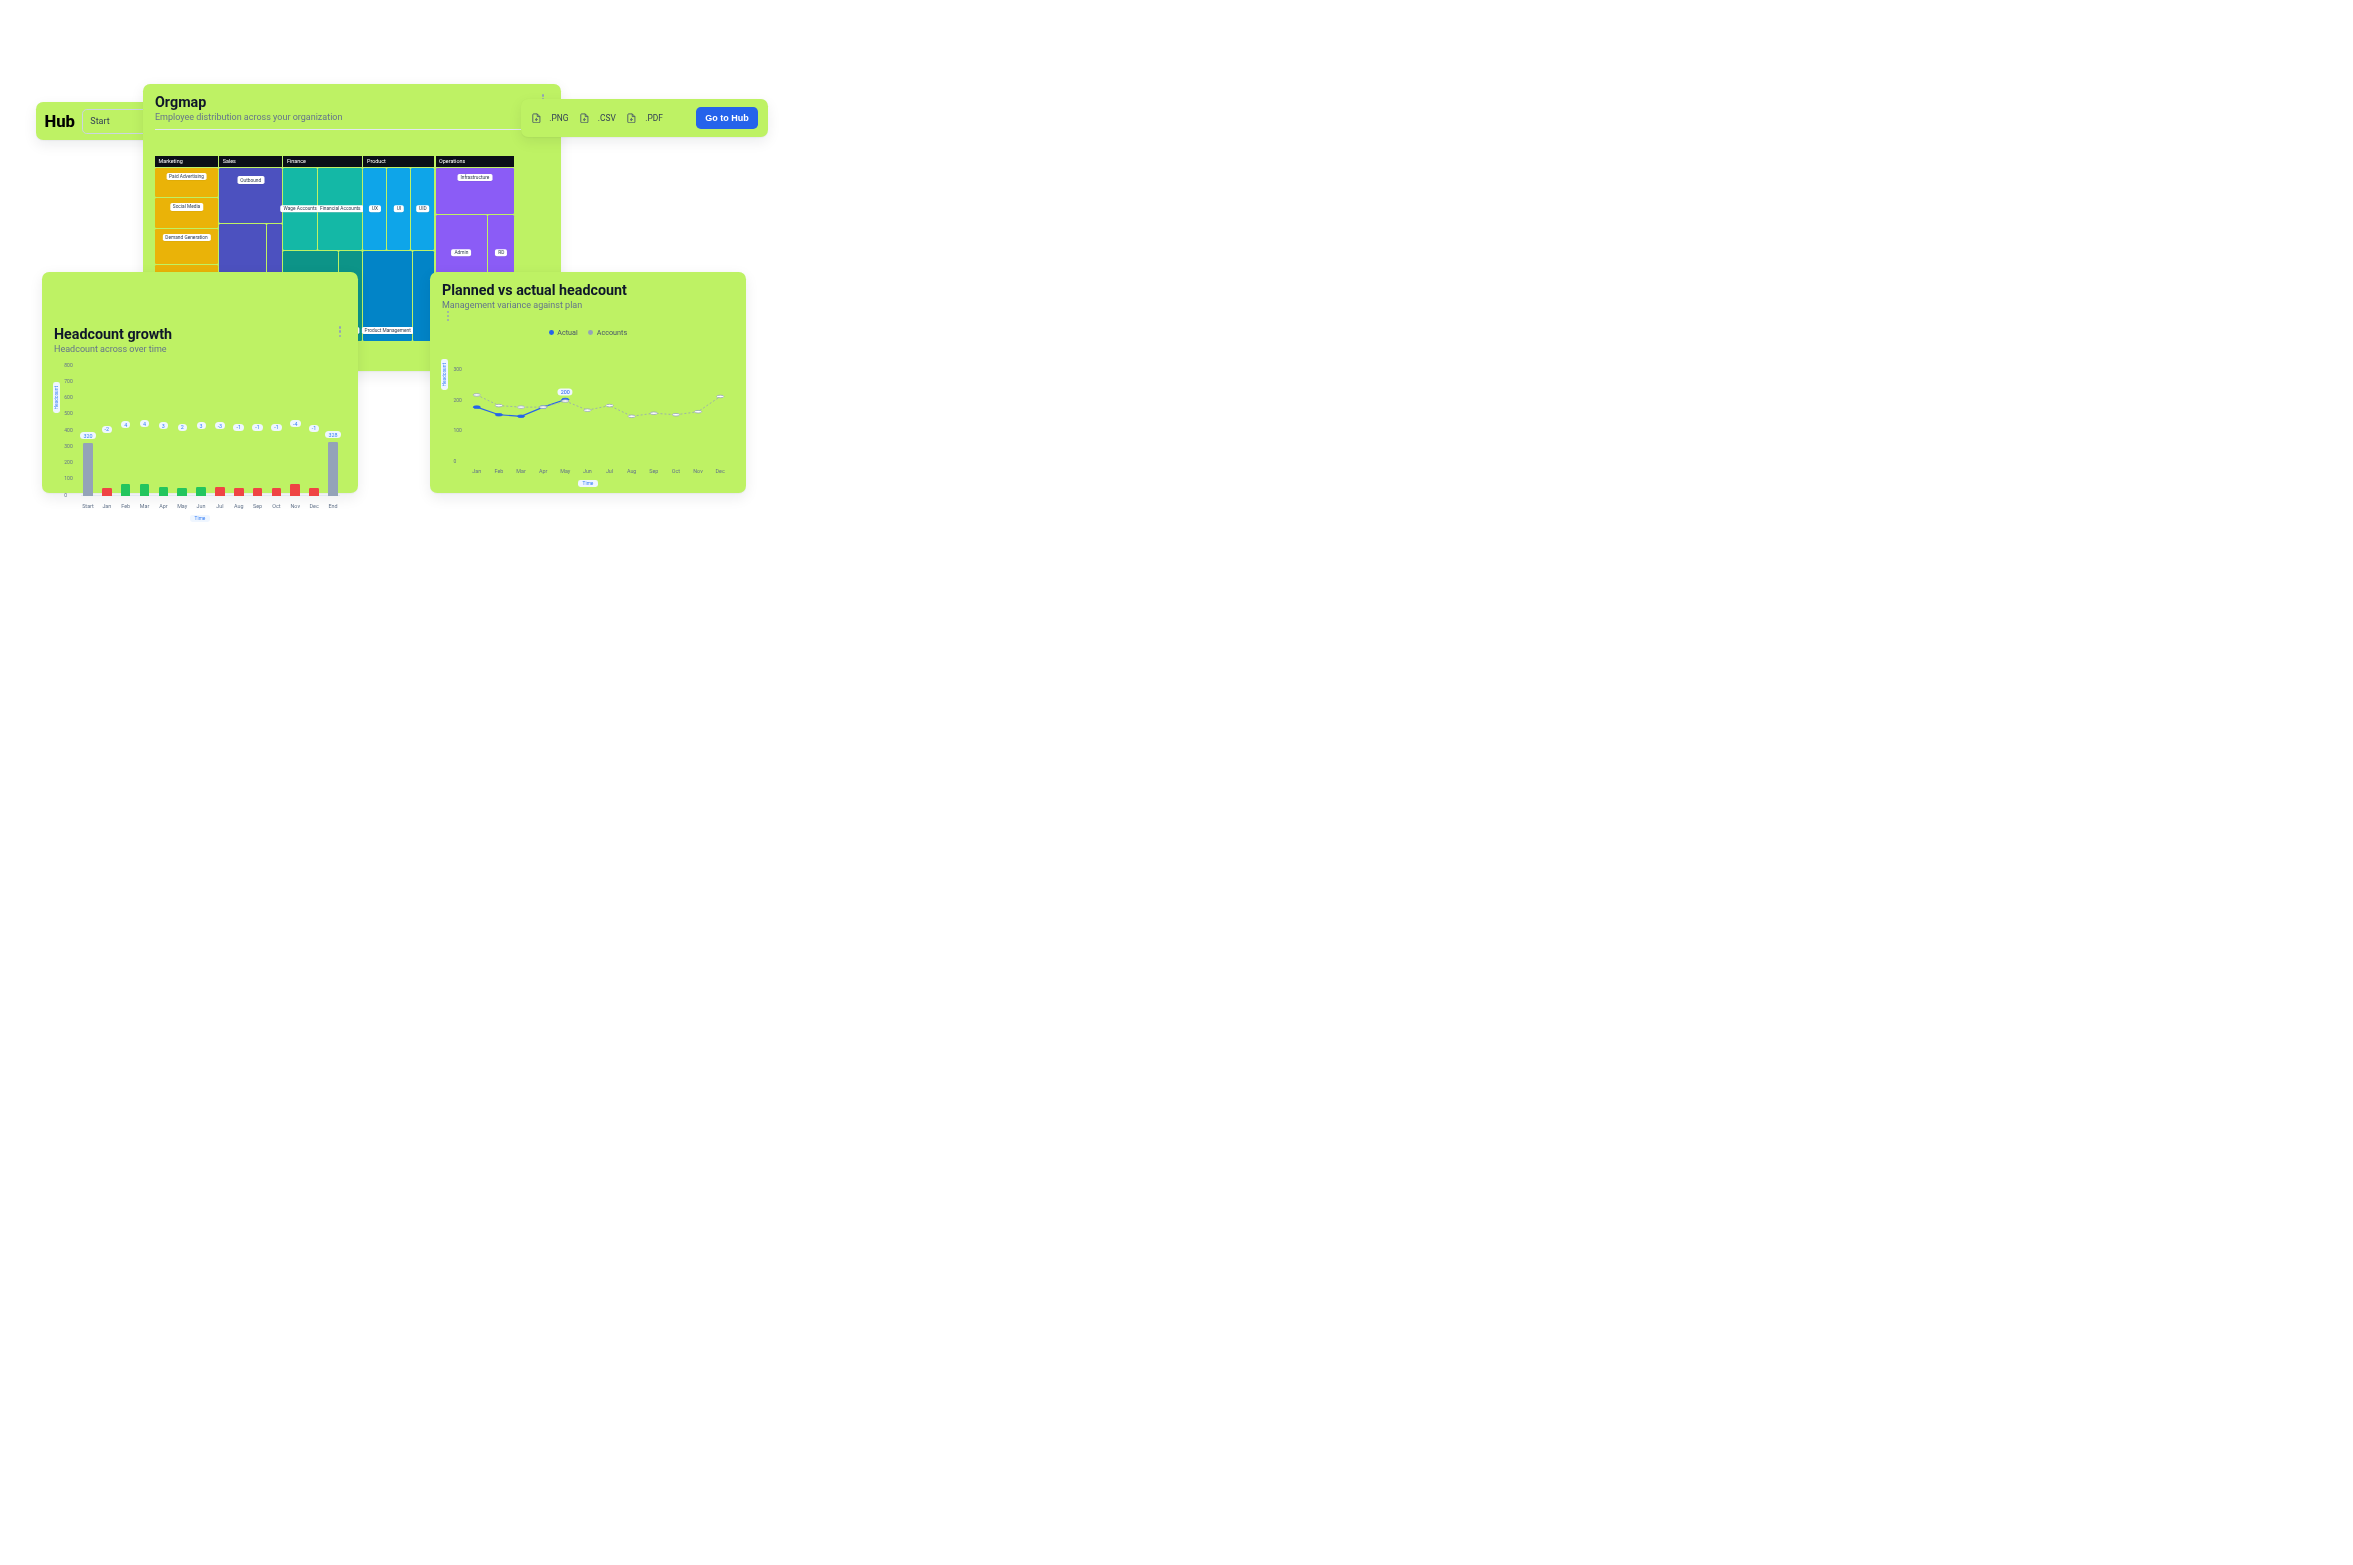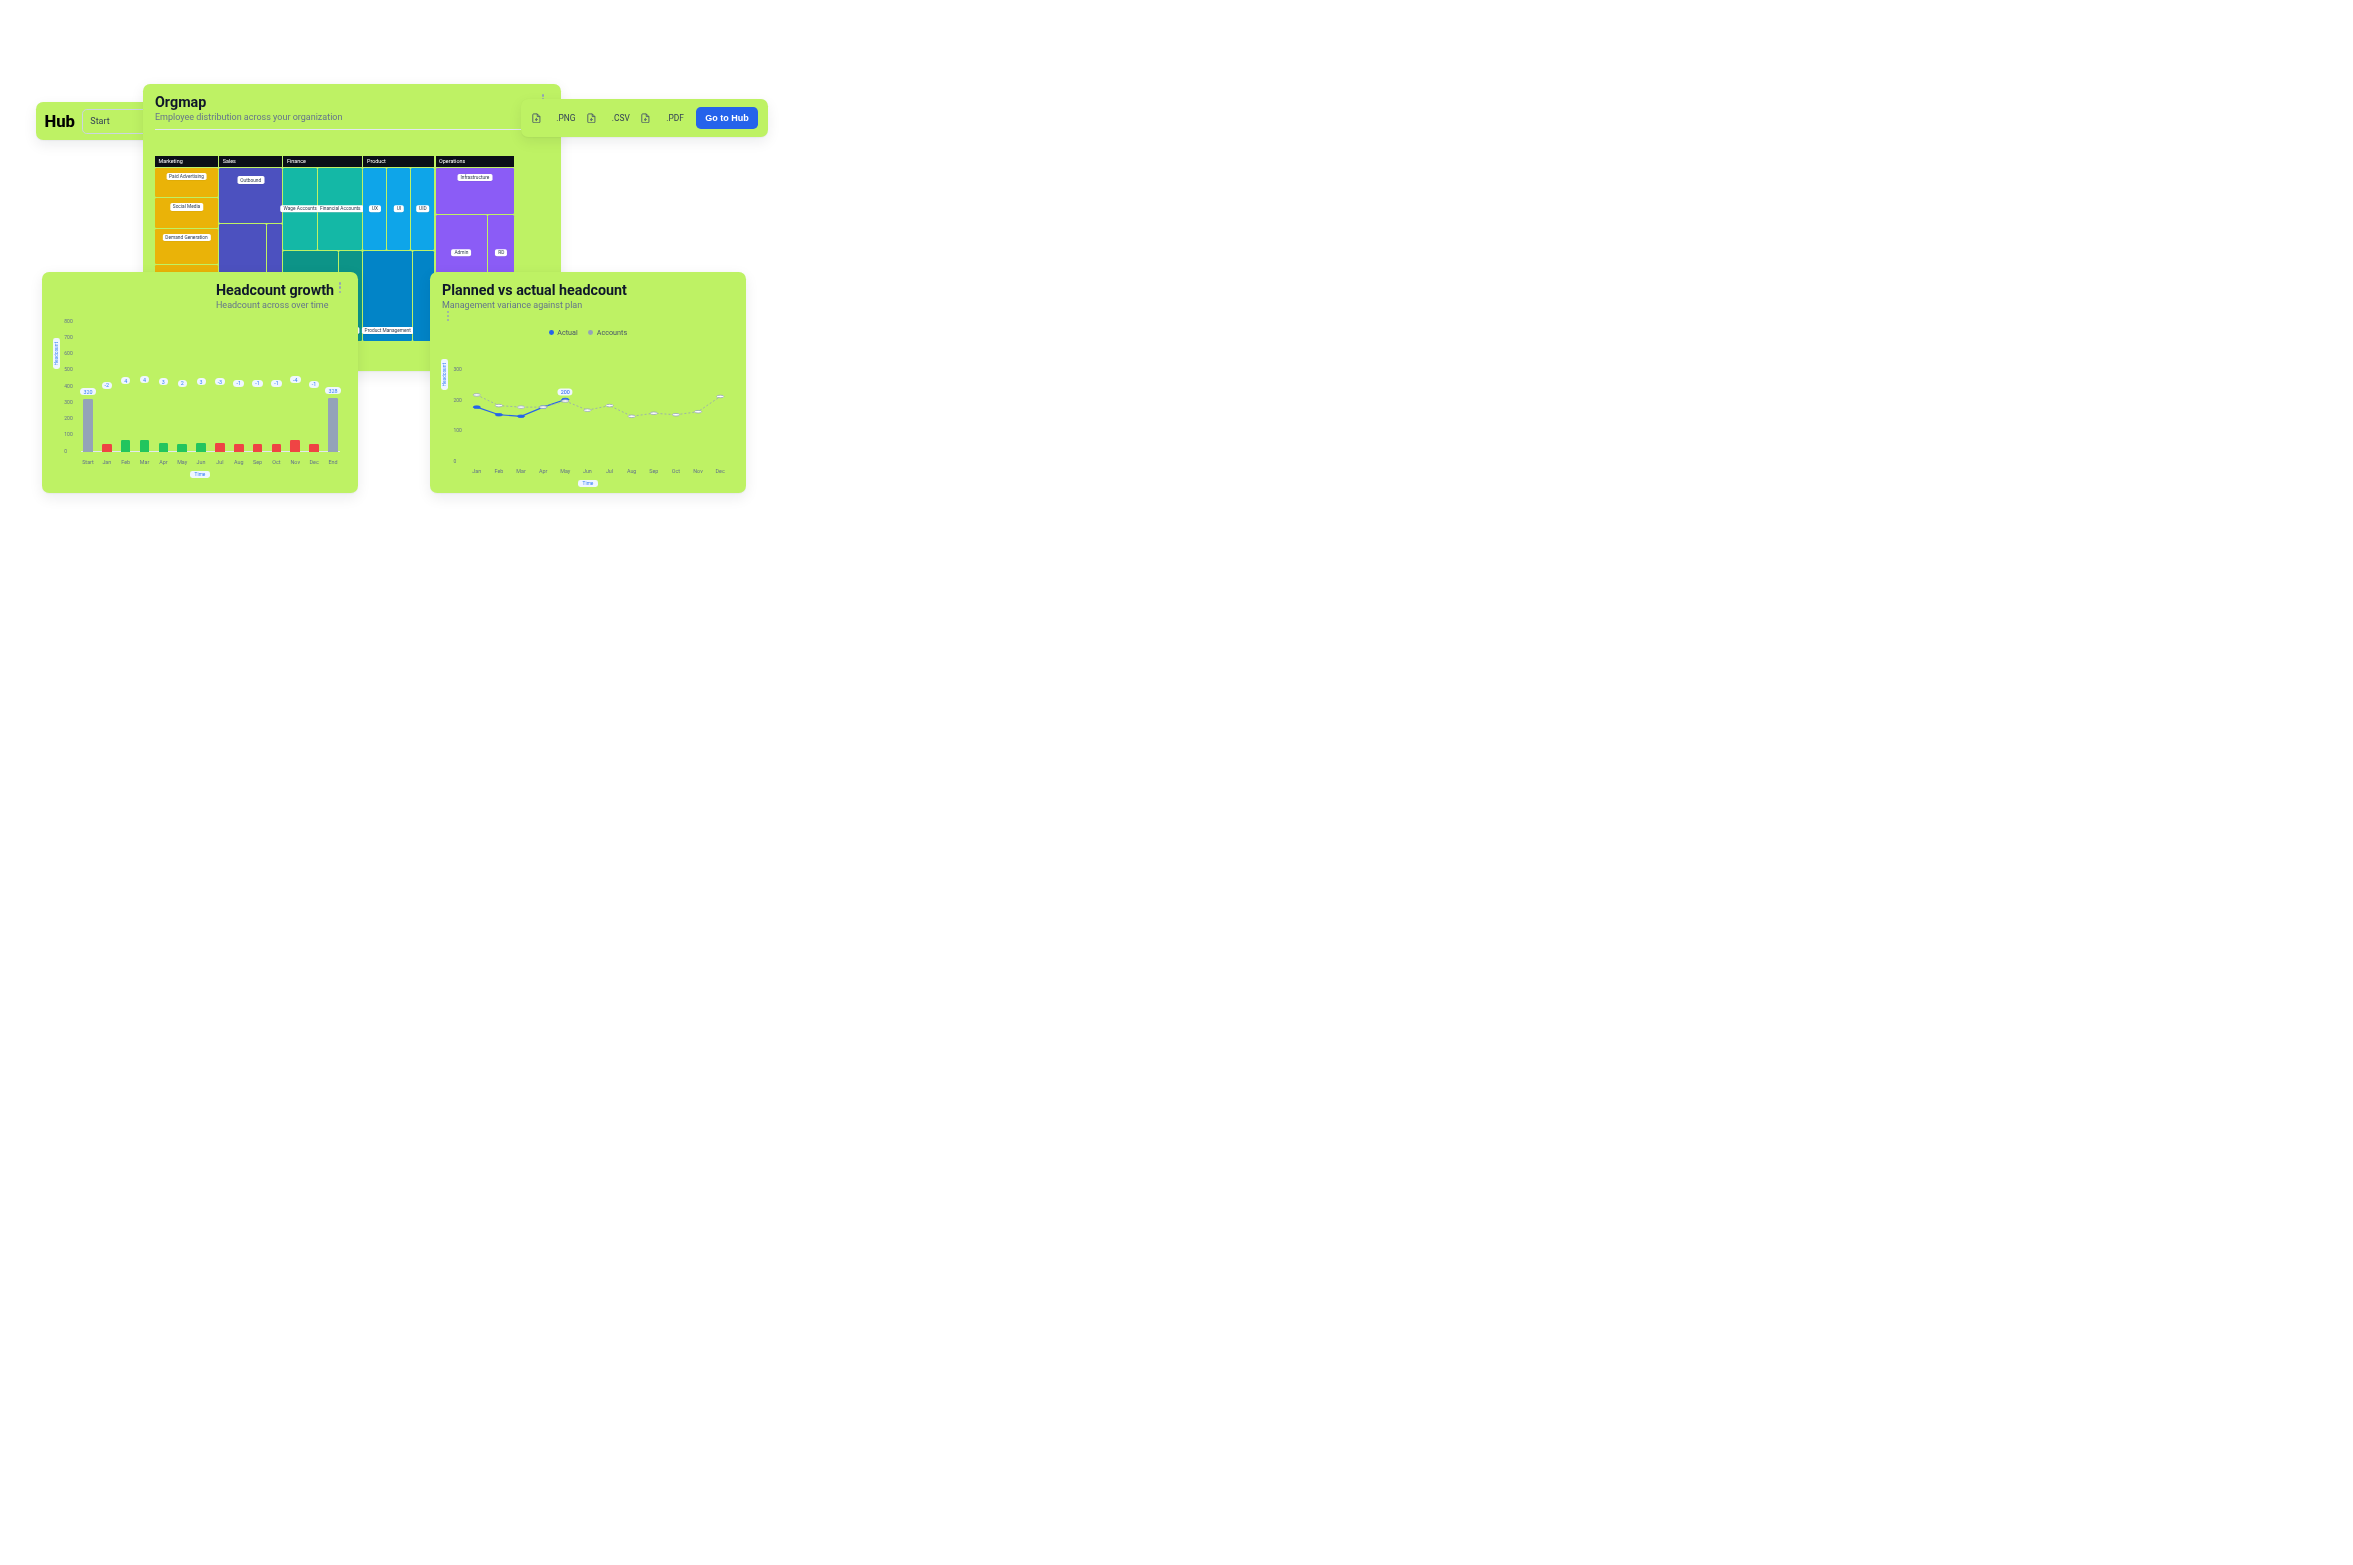--- a/index.html
+++ b/index.html
@@ -57,21 +57,21 @@
     padding:1.2px 3px; border-radius:1.8px; white-space:nowrap;
     box-shadow:0 0.6px 0.6px rgba(0,0,0,0.08);
   }
 
   
   .export-card {
     left: 521px; top: 99px; width: 247px; height: 38px;
     display:flex; align-items:center; gap:10.7px;
     padding:6px 9.6px; z-index:2;
   }
-  .export-item { display:flex; align-items:center; gap:15px; font-size:8.4px; color:#334155; }
+  .export-item { display:flex; align-items:center; gap:8px; font-size:8.4px; color:#334155; }
   .dl-icon { width:10.7px;height:10.7px; }
   .go-hub-btn {
     margin-left:auto; background:#2563eb; color:#fff; font-size:9px; font-weight:600;
     padding:6px 9.6px; border-radius:4.8px; border:none;
   }
 
   
   .hg-card {
     left: 42px; top: 272px; width: 316px; height: 221px; z-index:3;
   }
@@ -285,21 +285,21 @@
         <polyline points="14 2 14 8 20 8"></polyline>
         <path d="M12 11v6"></path>
         <path d="M9 14l3 3 3-3"></path>
       </svg>
     <span>.PDF</span>
   </div>
   <button class="go-hub-btn">Go to Hub</button>
 </div>
 
 <div class="card hg-card">
-  <div style="display:flex;justify-content:flex-end;align-items:flex-start;">
+  <div style="display:flex;justify-content:space-between;align-items:flex-start;margin-top:44px;">
     <div>
       <div class="card-title">Headcount growth</div>
       <div class="card-sub">Headcount across over time</div>
     </div>
     <div class="dots">
         <span></span>
         <span></span>
         <span></span>
       </div>
   </div>

